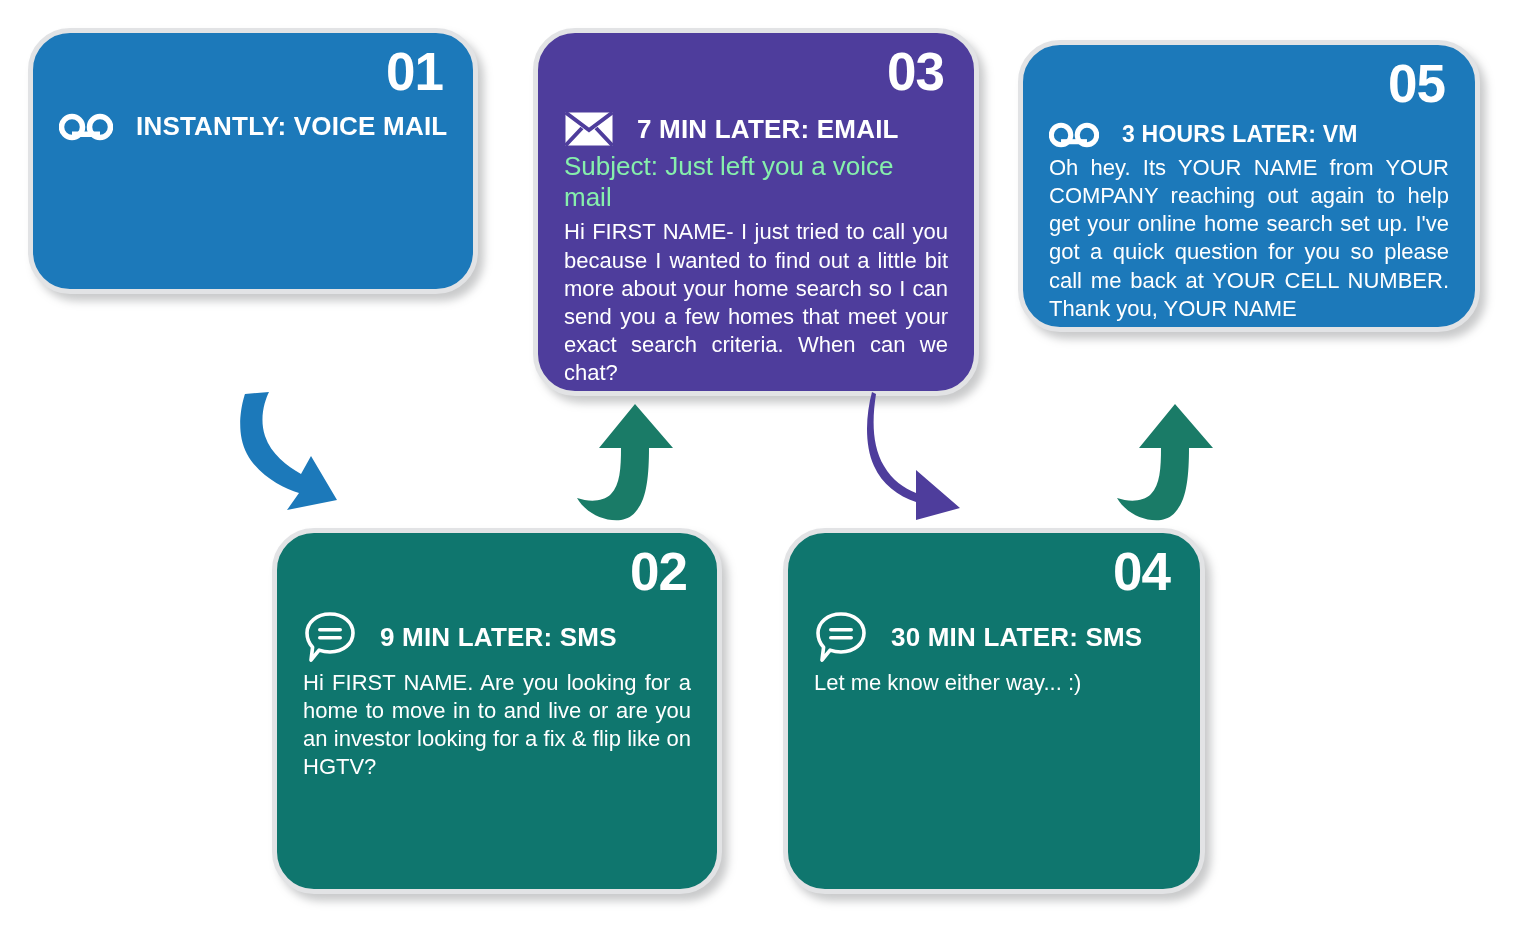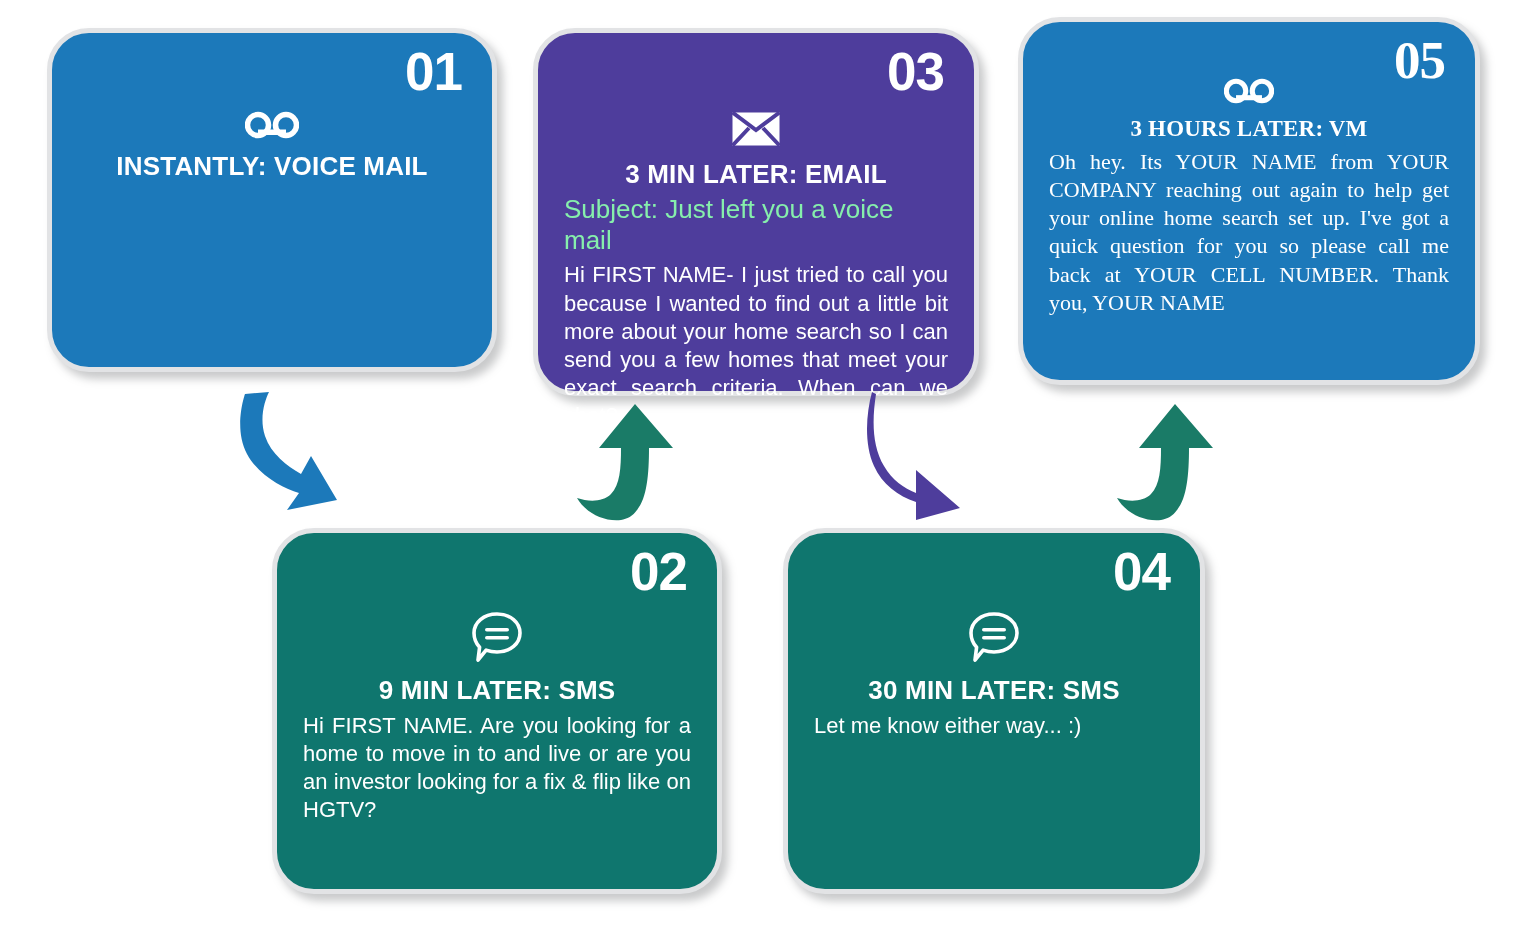--- a/index.html
+++ b/index.html
@@ -40,27 +40,26 @@
     font-size: 53px;
     font-weight: bold;
     letter-spacing: -1px;
     line-height: 1;
     color: #ffffff;
   }
 
   .head-row {
     display: flex;
     align-items: center;
-    gap: 12px;
+    gap: 23px;
     margin-top: 58px;
     position: relative;
     z-index: 3;
-    flex-direction: column;
-  }
-  .head-row.tight { margin-top: 36px; }
+  }
+  .head-row.tight { margin-top: 56px; }
 
   .icon-box {
     flex: 0 0 auto;
     display: flex;
     align-items: center;
     justify-content: center;
   }
 
   .head-title {
     font-size: 26px;
@@ -83,23 +82,23 @@
     line-height: 1.28;
     text-align: justify;
     margin-top: 6px;
     color: #ffffff;
     hyphens: none;
   }
   .body-text.spaced { }
   .body-text.left   { text-align: left; }
 
   
-  #card-01 { left: 28px;   top: 28px;  width: 450px; height: 344px; margin-left: 19px; }
+  #card-01 { left: 28px;   top: 28px;  width: 450px; height: 266px; }
   #card-03 { left: 533px;  top: 28px;  width: 446px; height: 368px; }
-  #card-05 { left: 1018px; top: 17px;  width: 462px; height: 368px; font-family: Liberation Serif, serif; }
+  #card-05 { left: 1018px; top: 40px;  width: 462px; height: 292px; }
   #card-02 { left: 272px;  top: 528px; width: 450px; height: 366px; }
   #card-04 { left: 783px;  top: 528px; width: 422px; height: 366px; }
 
   
   .arrow {
     position: absolute;
     pointer-events: none;
   }
   #arrow-1 { left: 225px;  top: 392px; width: 140px; height: 130px; }
   #arrow-2 { left: 573px;  top: 398px; width: 120px; height: 125px; }
@@ -128,21 +127,21 @@
   <div class="card purple" id="card-03">
     <div class="num">03</div>
     <div class="head-row">
       <span class="icon-box">
         <svg width="50" height="36" viewBox="0 0 50 36">
           <rect x="1.5" y="1.5" width="47" height="33" fill="#fff"></rect>
           <path d="M1.5 1.5 L25 19 L48.5 1.5" fill="none" stroke="#4E3D9C" stroke-width="4"></path>
           <path d="M1.5 34.5 L18 17 M48.5 34.5 L32 17" fill="none" stroke="#4E3D9C" stroke-width="4"></path>
         </svg>
       </span>
-      <span class="head-title">3 MIN LATER: EMAIL</span>
+      <span class="head-title">7 MIN LATER: EMAIL</span>
     </div>
     <div class="subject">Subject: Just left you a voice mail</div>
     <div class="body-text spaced">Hi FIRST NAME- I just tried to call you because I wanted to find out a little bit more about your home search so I can send you a few homes that meet your exact search criteria. When can we chat?</div>
   </div>
 
   <div class="card blue" id="card-05">
     <div class="num">05</div>
     <div class="head-row tight">
       <span class="icon-box">
         <svg width="50" height="26" viewBox="0 0 54 28">

